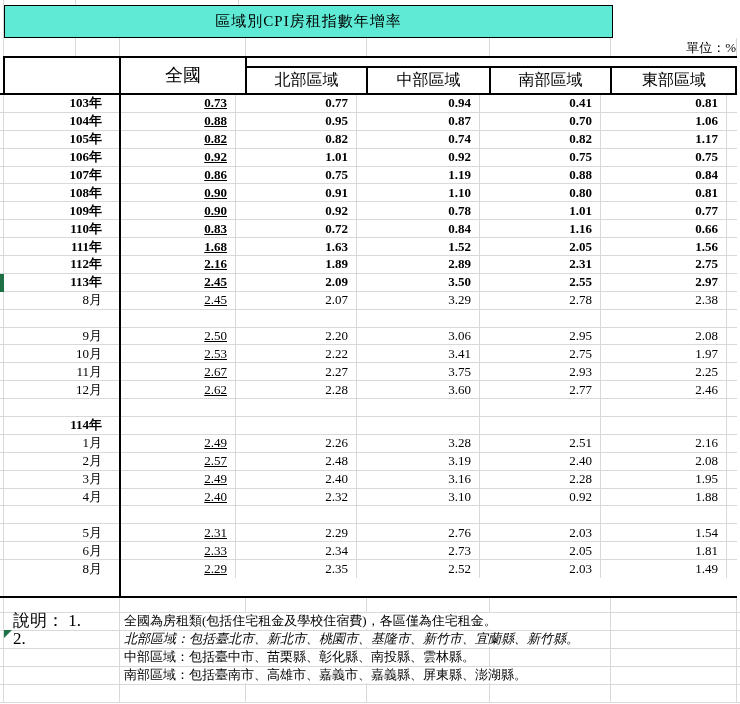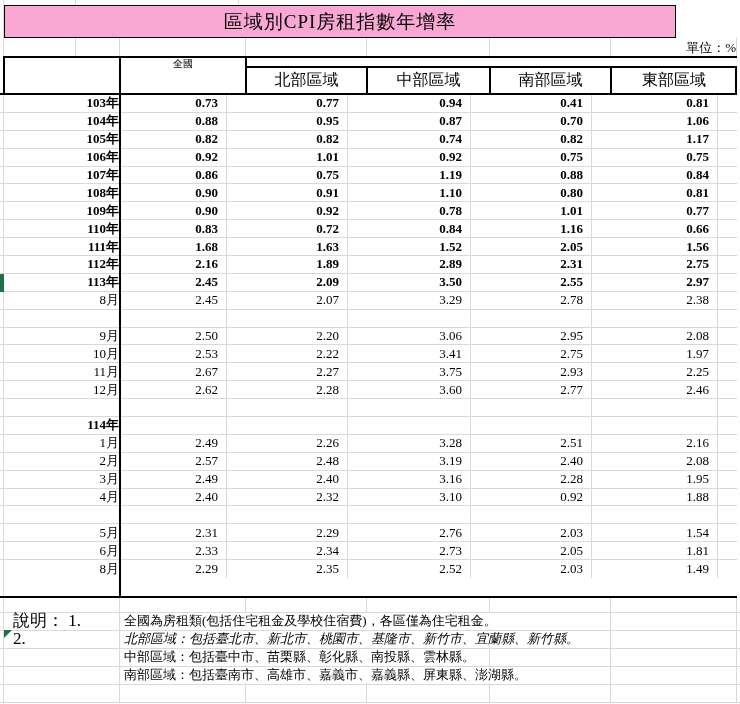--- a/index.html
+++ b/index.html
@@ -6,46 +6,46 @@
   html,body { background:#fff; }
   body { font-family: "Liberation Serif", "DejaVu Serif", serif; color:#000; }
 
   .sheet { position:relative; width:740px; height:704px; background:#fff; overflow:hidden; }
 
   
   .ln       { position:absolute; background:#d9d9d9; z-index:1; }
   .ln.thick { background:#000; z-index:2; }
 
   
-  .title-cell { position:absolute; left:4px; top:5px; width:672px; height:33px;
-                border:1px solid #000; background:#f9a8d4; z-index:4;
+  .title-cell { position:absolute; left:4px; top:5px; width:609px; height:33px;
+                border:1px solid #000; background:#5eead4; z-index:4;
                 display:flex; align-items:center; justify-content:center;
-                font-size:19px; letter-spacing:1px; }
+                font-size:15px; letter-spacing:1px; }
 
   
   .unit { position:absolute; top:39px; right:4px; height:17px; line-height:17px;
           font-size:13px; z-index:3; }
 
   
   .hdr-cell { position:absolute; display:flex; align-items:center; justify-content:center;
               font-size:16px; z-index:0; }
-  #hc-nat { left:120px; top:46px; width:126px; height:36px; font-size:10px; }
+  #hc-nat { left:120px; top:57px; width:126px; height:36px; font-size:18px; }
   #hc-n   { left:246px; top:67px; width:121px; height:26px; }
   #hc-c   { left:367px; top:67px; width:123px; height:26px; }
   #hc-s   { left:490px; top:67px; width:121px; height:26px; }
   #hc-e   { left:611px; top:67px; width:126px; height:26px; }
 
   
   #table-body { position:absolute; left:0; top:95px; width:737px; z-index:0; }
   .row  { display:flex; height:17.9px; border-bottom:1px solid #d9d9d9; }
   .row:last-child { border-bottom:none; }
   .cell { display:flex; align-items:center; justify-content:flex-end; font-size:13px; }
-  .cell.label { width:120px; padding-right:1px; }
+  .cell.label { width:120px; padding-right:18px; }
   .cell.val   { border-right:1px solid #d9d9d9; padding-right:8px; }
-  .v0 { width:107px; } .v1 { width:121px; } .v2 { width:123px; }
+  .v0 { width:116px;text-decoration:underline; } .v1 { width:121px; } .v2 { width:123px; }
   .v3 { width:121px; } .v4 { width:126px; }
   .bold { font-weight:bold; }
 
   
   .note-label { position:absolute; left:13px; width:119px; text-align:left;
                 font-size:17px; height:16px; line-height:16px; z-index:3; }
   .note-text  { position:absolute; left:122px; background:#fff; padding:0 2px;
                 font-size:13px; height:16px; line-height:16px; white-space:nowrap; z-index:3; }
 
   

